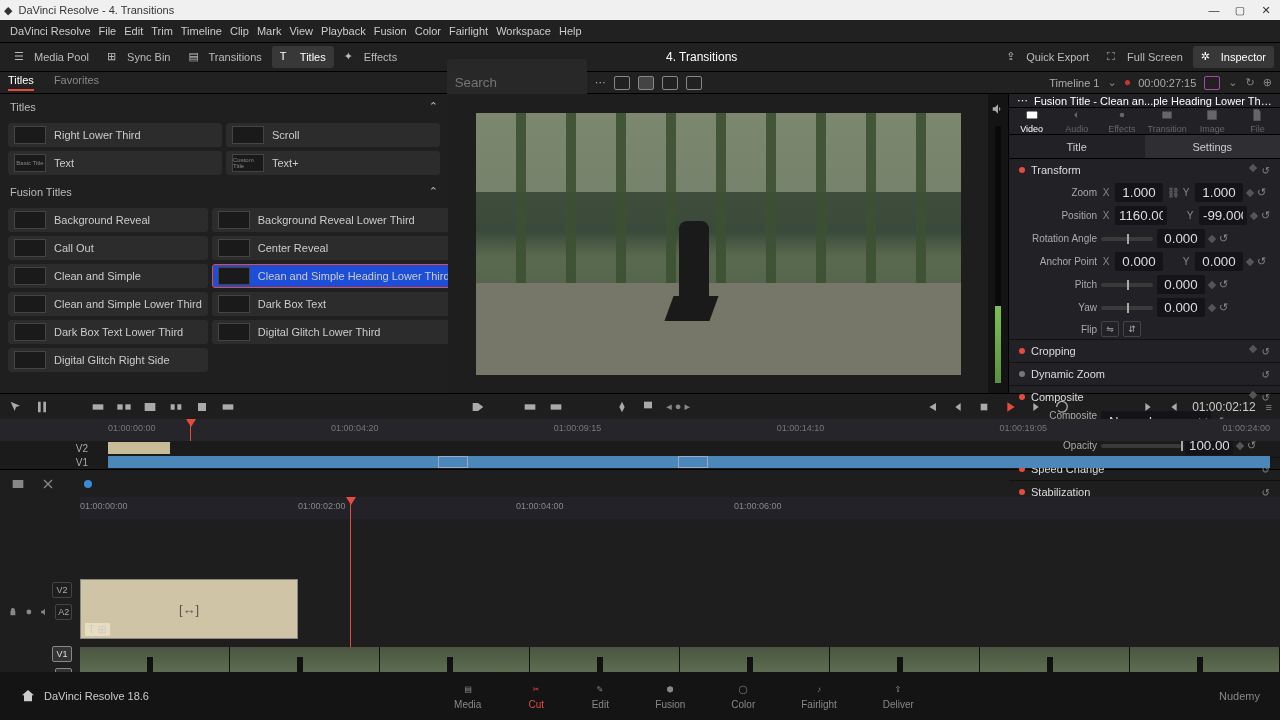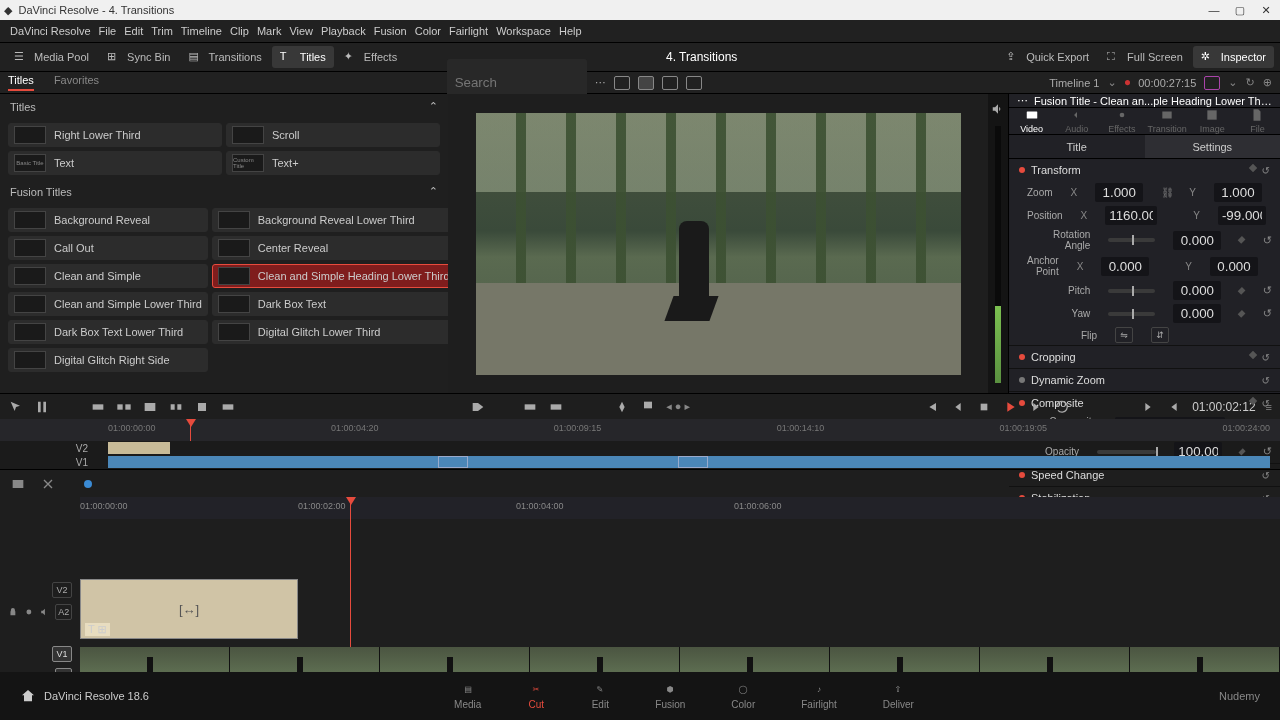--- a/index.html
+++ b/index.html
@@ -25,21 +25,21 @@
 .icons-r { display:flex; gap:8px; align-items:center;}
 .sq-icon { width:16px; height:14px; border:1px solid #888; border-radius:2px; cursor:pointer;}
 .tabbar-right { display:flex; align-items:center; gap:8px;}
 .tc { color:#aaa;}
 
 .main { display:flex; height: 299px;}
 .sidebar { width:448px; background:#1f1f1f; overflow-y:auto;}
 .section-head { padding:6px 10px; color:#bbb; font-size:11px; display:flex; justify-content:space-between; align-items:center; cursor:pointer;}
 .title-grid { display:grid; grid-template-columns:1fr 1fr; gap:4px; padding:4px 8px;}
 .title-item { display:flex; align-items:center; gap:8px; background:#2c2c2c; border:1px solid #2c2c2c; border-radius:3px; padding:3px 5px; cursor:pointer; height:24px;}
-.title-item.selected { border:1px solid #e64b3d; background:#7f1d1d;}
+.title-item.selected { border:1px solid #e64b3d; background:#1d4ed8;}
 .title-thumb { width:32px; height:18px; background:#1a1a1a; border:1px solid #444; display:flex; align-items:center; justify-content:center; font-size:6px; color:#888;}
 .title-label { color:#ccc; font-size:11px; white-space:nowrap; overflow:hidden; text-overflow:ellipsis;}
 
 .viewer-area { flex:1; background:#1e1e1e; display:flex; flex-direction:column;}
 .viewer { flex:1; display:flex; align-items:center; justify-content:center; padding:5px 20px;}
 .viewer-screen { width:485px; height:262px; background:linear-gradient(180deg,#4a5540 0%,#3a4a3a 45%,#5a6a50 55%,#4a5a48 100%); position:relative; overflow:hidden;}
 .viewer-screen::before { content:""; position:absolute; inset:0; background:
   repeating-linear-gradient(90deg, transparent 0 40px, rgba(60,80,50,0.9) 40px 50px),
   linear-gradient(180deg, rgba(200,210,180,0.4) 0 30%, transparent 30%);
 }
@@ -62,21 +62,21 @@
 .insp-subtabs { display:flex; height:24px; border-bottom:1px solid #000;}
 .insp-subtab { flex:1; text-align:center; line-height:24px; cursor:pointer; color:#ccc;}
 .insp-subtab.active { background:#2e2e33;}
 .insp-section { border-bottom:1px solid #111; }
 .insp-sect-head { display:flex; align-items:center; padding:5px 10px; gap:6px; cursor:pointer;}
 .dot { width:6px; height:6px; border-radius:50%; background:#e64b3d;}
 .dot.grey { background:#777;}
 .insp-sect-head .label{ flex:1; color:#ddd;}
 .kf-icons { display:flex; gap:6px; color:#aaa;}
 .kf-icons span{ font-size:10px; cursor:pointer;}
-.insp-row { display:flex; align-items:center; padding:2px 8px 2px 18px; gap:18px; font-size:10px;}
+.insp-row { display:flex; align-items:center; padding:2px 8px 2px 18px; gap:4px; font-size:10px;}
 .insp-row .rlabel { width:70px; text-align:right; color:#aaa;}
 .axis { width:10px; text-align:center; color:#888;}
 .num-input { width:48px; background:#141418; border:none; color:#ddd; padding:2px 4px; text-align:center; border-radius:2px;}
 .link-ic { width:10px; color:#888;}
 .slider { width:52px; height:4px; background:#3a3a3a; border-radius:2px; position:relative;}
 .slider::after{content:"";position:absolute;left:50%;top:-3px;width:2px;height:10px;background:#aaa;}
 .flip-btn { width:18px; height:16px; border:1px solid #444; border-radius:2px; display:flex; align-items:center; justify-content:center; font-size:9px; color:#aaa;}
 .diamond { width:6px; height:6px; transform:rotate(45deg); background:#555; cursor:pointer;}
 .reset { font-size:11px; color:#888; cursor:pointer;}
 

